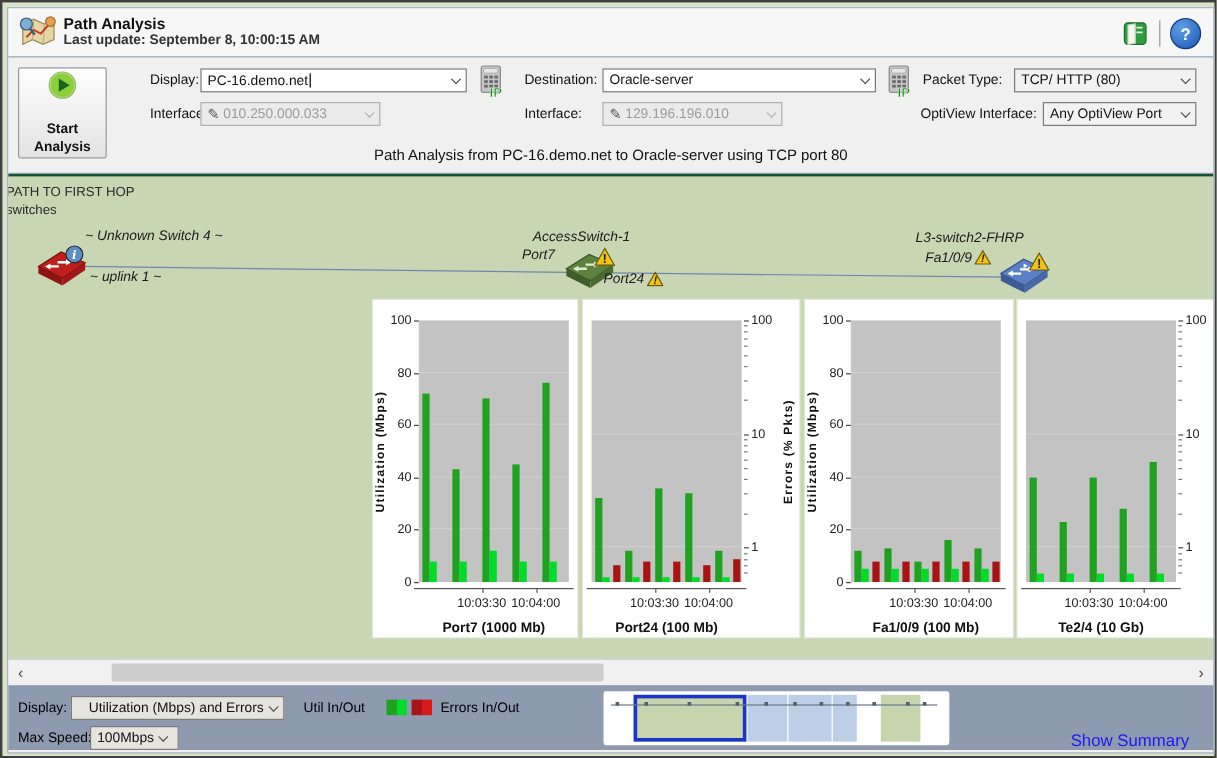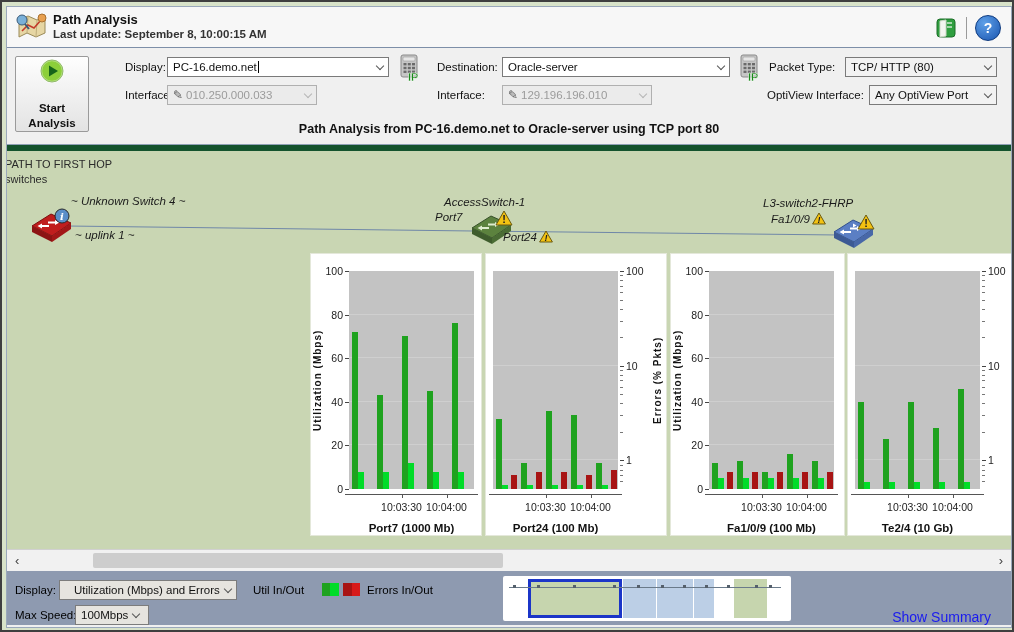--- a/index.html
+++ b/index.html
@@ -33,25 +33,25 @@
   .combo.dis{background:#ebebeb;border-color:#b0b0b0;color:#9b9b9b;}
   .combo.grey{background:#f2f2f2;}
   .chev{width:16px;height:100%;display:flex;align-items:center;justify-content:center;}
   .chev::before{content:"";width:5px;height:5px;border-right:1.4px solid #555;border-bottom:1.4px solid #555;
     transform:rotate(45deg);margin-top:-3px;}
   .combo.dis .chev::before{border-color:#b5b5b5;}
   .caret{display:inline-block;border-left:1px solid #000;height:12px;vertical-align:-2px;margin-left:1px;}
   .pencil{font-size:12px;color:#555;margin-right:3px;font-style:normal;}
   .ipicon{position:absolute;width:26px;height:28px;cursor:default;}
   .path-summary{position:absolute;left:0;top:74px;width:100%;text-align:center;
-    font-size:12.5px;font-weight:bold;color:#111;}
+    font-size:12.5px;font-weight:normal;color:#111;}
 
   
   .canvas{position:absolute;left:0;top:138px;width:1004px;height:404px;background:#c9d6b3;
-    border-top:6px solid #14532d;overflow:hidden;}
+    border-top:2px solid #14532d;overflow:hidden;}
   .corner{position:absolute;left:-2px;top:6px;font-size:11px;color:#2a2a2a;line-height:15px;}
   .nodelbl{position:absolute;font-size:11.5px;color:#1a1a1a;white-space:nowrap;font-style:italic;}
   .pathsvg{position:absolute;left:0;top:0;}
   .switch-ic{position:absolute;}
   .warnrow{display:inline-flex;align-items:center;gap:2px;}
 
   
   .chart-panel{position:absolute;background:#fff;box-shadow:0 0 0 1px #e4e8da;}
   .plot{position:absolute;background:#c3c3c3;overflow:hidden;}
   .gridline{position:absolute;left:0;width:100%;height:1px;background:#cfcfcf;}

